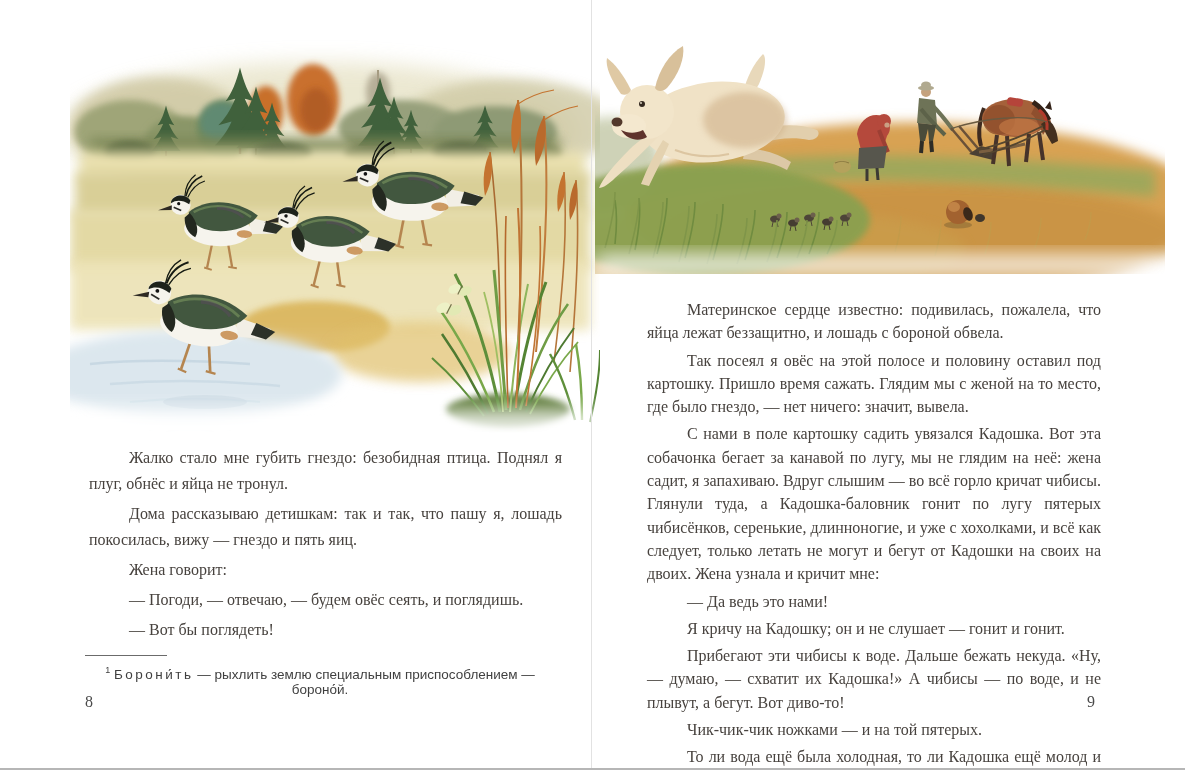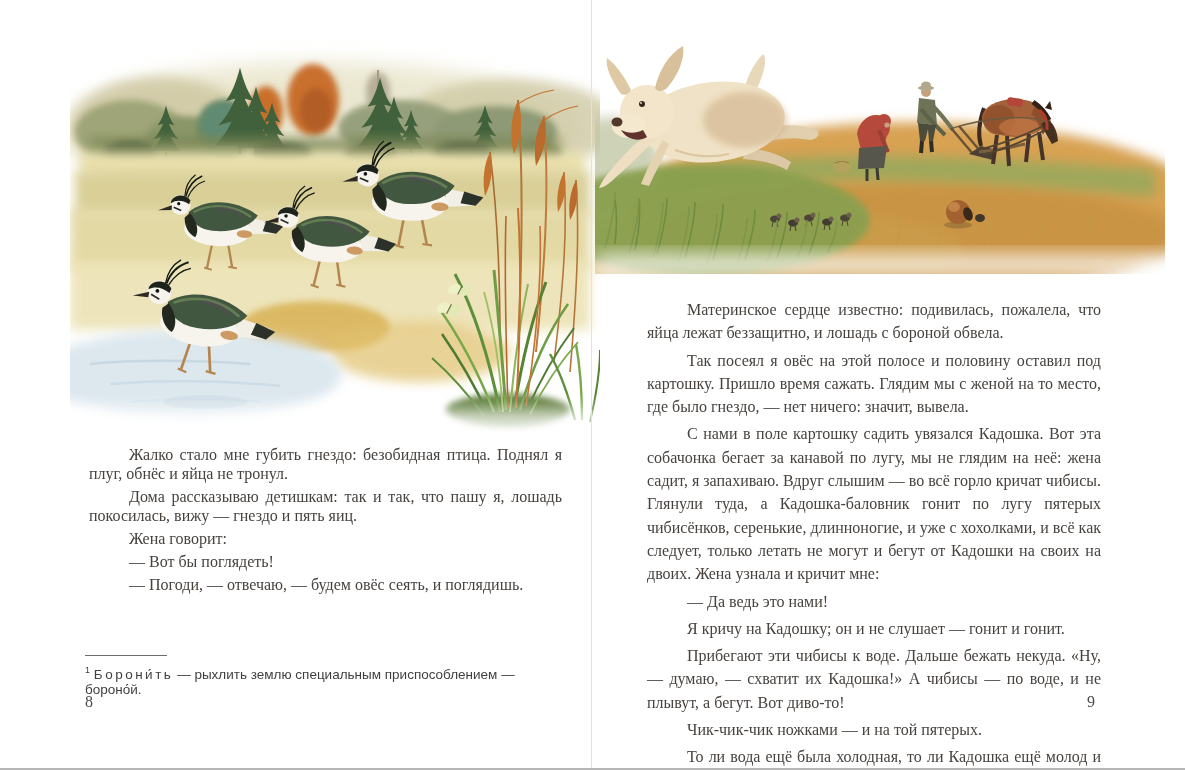--- a/index.html
+++ b/index.html
@@ -15,28 +15,28 @@
     position:absolute; left:0; bottom:0; width:1185px; height:2px;
     background:#b6b6b6;
   }
   .illust { position:absolute; }
   .illust svg { display:block; }
   .text-block {
     position:absolute; color:#47423e; text-align:justify;
     font-family:"Liberation Serif", serif;
   }
   .text-block p { margin:4px; text-indent:40px; hyphens:auto; }
-  .tb-left  { left:85px;  top:441px; width:481px; font-size:16px; line-height:19px; }
+  .tb-left  { left:85px;  top:441px; width:481px; font-size:16px; line-height:26px; }
   .tb-right { left:643px; top:294px; width:462px; font-size:16px; line-height:23.3px; }
   .footnote {
     position:absolute; left:85px; top:655px; width:470px;
     font-family:"Liberation Sans", sans-serif; font-size:13.5px; color:#3f3f3f;
   }
   .footnote-rule { width:82px; height:1px; background:#6b6b6b; margin-bottom:9px; }
-  .footnote p { margin:0; }
+  .footnote p { margin:0;text-align:center; }
   .footnote sup { font-size:9px; }
   .fn-term { letter-spacing:2.5px; }
   .page-number {
     position:absolute; top:693px; font-size:16px; color:#4a4a4a;
     font-family:"Liberation Serif", serif;
   }
   .pn-left  { left:85px; }
   .pn-right { left:1040px; width:55px; text-align:right; }
 </style>
 </head>
@@ -196,22 +196,22 @@
         </g>
 
         <rect x="0" y="398" width="530" height="26" fill="#ffffff" filter="url(#Lb10)" opacity="0.9"></rect>
       </svg>
     </div>
 
     <div class="text-block tb-left" lang="ru">
       <p>Жалко стало мне губить гнездо: безобидная птица. Поднял я плуг, обнёс и яйца не тронул.</p>
       <p>Дома рассказываю детишкам: так и так, что пашу я, лошадь покосилась, вижу — гнездо и пять яиц.</p>
       <p>Жена говорит:</p>
+      <p>— Погоди, — отвечаю, — будем овёс сеять, и поглядишь.</p>
       <p>— Вот бы поглядеть!</p>
-      <p>— Погоди, — отвечаю, — будем овёс сеять, и поглядишь.</p>
     </div>
 
     <div class="footnote" lang="ru">
       <div class="footnote-rule"></div>
       <p><sup>1</sup> <span class="fn-term">Борони́ть</span><span> — рыхлить землю специальным приспособлением — бороно́й.</span></p>
     </div>
 
     <div class="page-number pn-left">8</div>
   </div>
 

